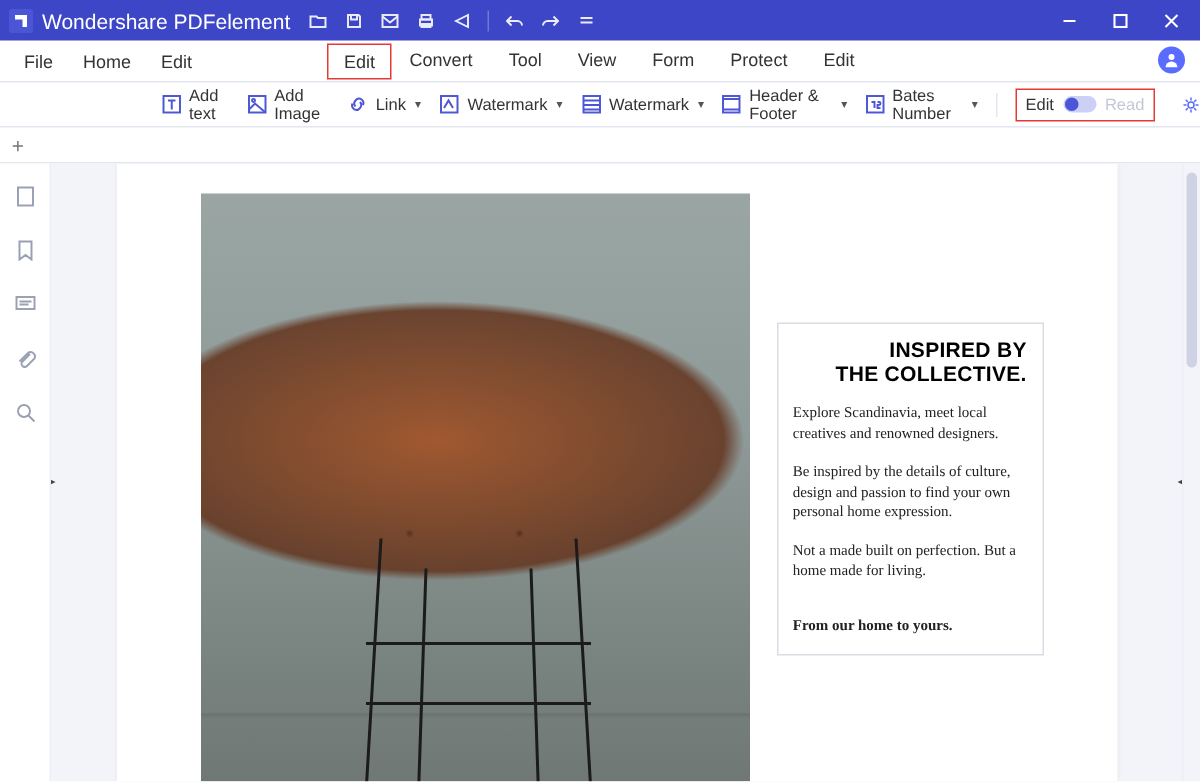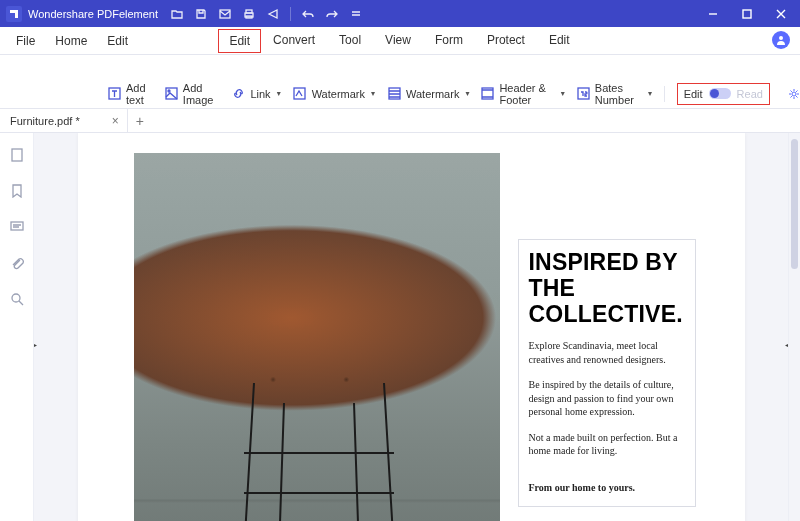--- a/index.html
+++ b/index.html
@@ -1,38 +1,38 @@
 <!DOCTYPE html>
 <html><head>
 <meta charset="utf-8">
 <style>
   * { box-sizing: border-box; margin: 0; padding: 0; font-family: "Segoe UI", Arial, sans-serif; }
   body { width: 800px; height: 521px; overflow: hidden; background: #fff; }
-  .titlebar { height: 27px; background: #3d46c6; color: #fff; display: flex; align-items: center; padding: 0 6px; font-size: 11px; }
+  .titlebar { height: 27px; background: #3d46c6; color: #fff; display: flex; align-items: center; padding: 0 6px; font-size: 14px; }
   .titlebar .logo { width: 16px; height: 16px; background: #4a56d6; border-radius: 2px; display: flex; align-items: center; justify-content: center; margin-right: 6px;}
   .titlebar .logo svg { width: 10px; height: 10px; fill: #fff; }
   .titlebar .title { margin-right: 12px; }
   .titlebar .qicons { display: flex; gap: 10px; align-items: center; }
   .titlebar .qicons span { display: inline-flex; align-items: center; justify-content: center; width: 14px; height: 14px; opacity: .9; }
   .titlebar .qicons svg { width: 12px; height: 12px; stroke: #fff; fill: none; stroke-width: 1.3; }
   .titlebar .spacer { flex: 1; }
   .titlebar .winbtns { display: flex; gap: 20px; align-items: center; margin-right: 6px;}
   .titlebar .winbtns span { display: inline-flex; width: 14px; height: 14px; align-items: center; justify-content: center; }
   .titlebar .winbtns svg { width: 10px; height: 10px; stroke: #fff; fill: none; stroke-width: 1.4; }
 
   .menubar { height: 28px; border-bottom: 1px solid #e4e6ef; display: flex; align-items: center; font-size: 12px; color: #333; position: relative; }
   .menubar .left { display: flex; gap: 0; padding-left: 6px; }
   .menubar .left .mitem { padding: 0 10px; line-height: 28px; cursor: default; }
   .menubar .center { position: absolute; left: 0; right: 0; display: flex; justify-content: center; gap: 0; pointer-events: none;}
   .menubar .center .mitem { padding: 0 12px; line-height: 22px; pointer-events: auto; cursor: default; }
   .menubar .center .mitem.highlight { border: 1.5px solid #e53935; padding: 0 10px; }
   .menubar .avatar { width: 18px; height: 18px; border-radius: 50%; background: #5a6bff; position: absolute; right: 10px; top: 4px; display:flex; align-items:center; justify-content:center;}
   .menubar .avatar svg { width:10px; height:10px; fill:#fff; }
 
-  .toolbar { height: 30px; border-bottom: 1px solid #e4e6ef; display: flex; align-items: center; font-size: 11px; color: #333; padding: 0 0 0 108px; gap: 12px; margin-top: 24px; }
+  .toolbar { height: 30px; border-bottom: 1px solid #e4e6ef; display: flex; align-items: center; font-size: 11px; color: #333; padding: 0 0 0 108px; gap: 12px; }
   .toolbar .tbitem { display: flex; align-items: center; gap: 5px; cursor: default; }
   .toolbar .tbitem .ico { width: 14px; height: 14px; display: inline-flex; align-items: center; justify-content: center; }
   .toolbar .tbitem svg { width: 13px; height: 13px; stroke: #4a56d6; fill: none; stroke-width: 1.3; }
   .toolbar .tbitem .caret { font-size: 8px; color: #555; margin-left: 1px;}
   .toolbar .divider { width: 1px; height: 16px; background: #e4e6ef; }
   .toolbar .mode { display: flex; align-items: center; gap: 6px; border: 1.5px solid #e53935; padding: 2px 6px; height: 22px; }
   .toolbar .mode .tog { width: 22px; height: 11px; border-radius: 6px; background: #ccd0f6; position: relative; }
   .toolbar .mode .tog::after { content:""; width:9px; height:9px; border-radius:50%; background:#4a56d6; position:absolute; left:1px; top:1px; }
   .toolbar .mode .read { color: #c4c7d6; }
   .toolbar .gear { margin-left: 6px; width:16px; height:16px; display:flex; align-items:center; justify-content:center;}
@@ -65,21 +65,21 @@
     background:
       linear-gradient(transparent 84%, rgba(40,40,40,.4) 84.2%, transparent 85%),
       radial-gradient(2px 2px at 38% 55%, #000, transparent 3px),
       radial-gradient(2px 2px at 58% 55%, #000, transparent 3px);
     opacity:.3;
   }
   .chairlegs { position:absolute; left:56px; top:20px; width:366px; height:412px; pointer-events:none;}
   .chairlegs svg{ width:100%; height:100%; }
 
   .textbox { position: absolute; left: 440px; top: 106px; width: 178px; border: 1px solid #dadce4; padding: 10px 10px 12px 10px; }
-  .textbox .h { font-size: 23px; font-weight: 800; letter-spacing: .2px; font-family: Arial, sans-serif; line-height: 1.12; }
+  .textbox .h { font-size: 14px; font-weight: 800; letter-spacing: .2px; font-family: Arial, sans-serif; line-height: 1.12; text-align: right; }
   .textbox .p { font-size: 10px; font-family: Georgia, 'Times New Roman', serif; color: #222; margin-top: 12px; line-height: 1.35; }
   .textbox .p.bold { font-weight: 700; margin-top: 23px; }
 </style>
 </head>
 <body>
 
 <div class="titlebar">
   <span class="logo">
     <svg viewBox="0 0 10 10">
         <path d="M1 1h8v8H6V4H1z"></path>
@@ -252,24 +252,20 @@
   </div>
   <span class="gear">
       <svg viewBox="0 0 12 12">
         <circle cx="6" cy="6" r="2" fill="none" stroke="#5a6bff"></circle>
         <path d="M6 1v2M6 9v2M1 6h2M9 6h2M2.5 2.5l1.4 1.4M8.1 8.1l1.4 1.4M9.5 2.5L8.1 3.9M3.9 8.1L2.5 9.5" stroke="#5a6bff"></path>
       </svg>
     </span>
 </div>
 
 <div class="tabbar">
-  <div class="tab">
-    <span>Furniture.pdf *</span>
-    <span class="close">×</span>
-  </div>
   <div class="plus">+</div>
 </div>
 
 <div class="workarea">
   <div class="sidebar">
     <span class="sico">
         <svg viewBox="0 0 14 14">
           <rect x="2" y="1" width="10" height="12"></rect>
         </svg>
       </span>

